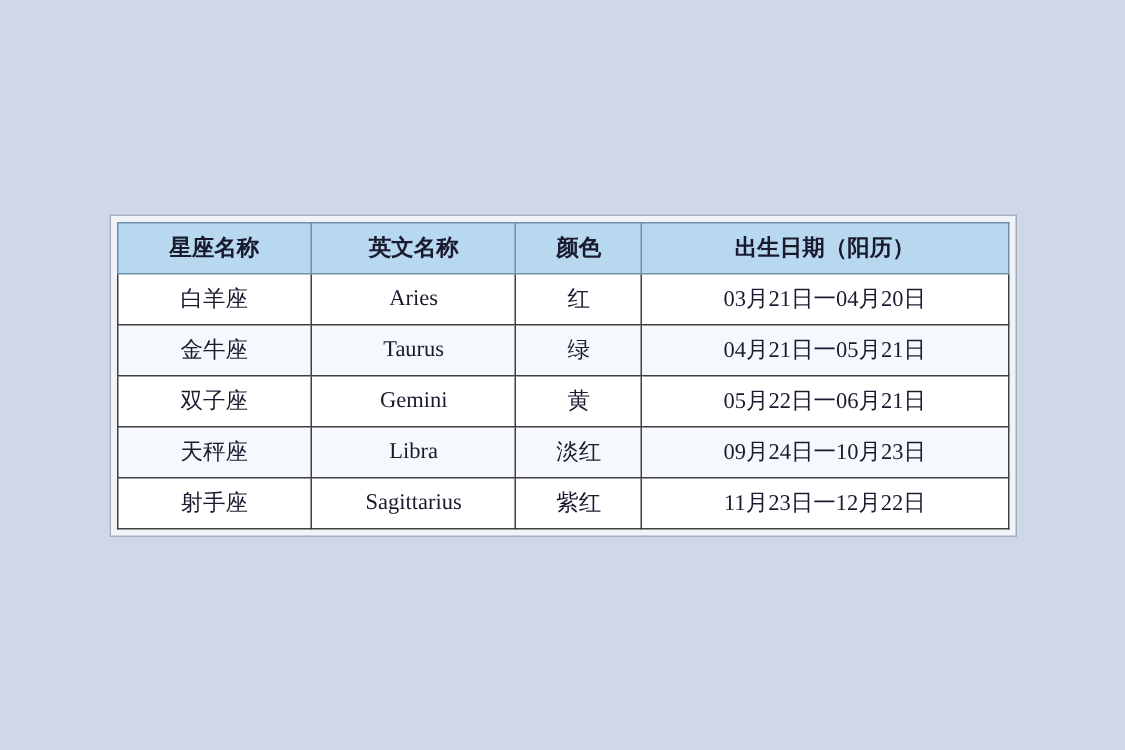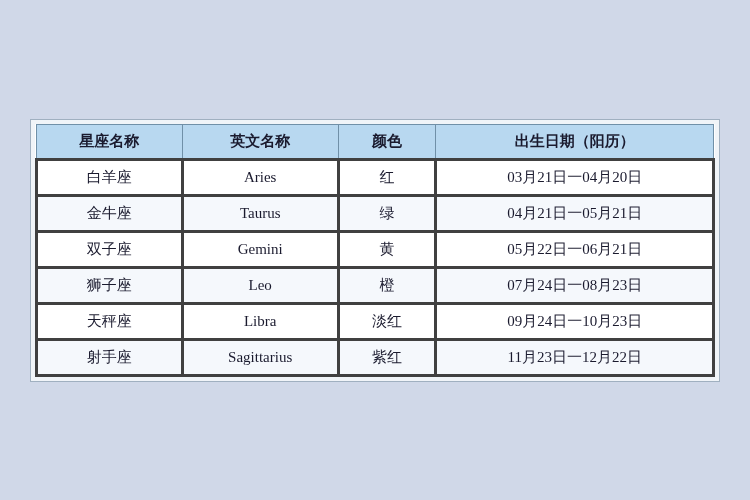--- a/index.html
+++ b/index.html
@@ -19,36 +19,36 @@
     }
 
     .table-container {
       background-color: #f0f4f8;
       border: 1px solid #a0b0c0;
       padding: 4px;
     }
 
     table {
       border-collapse: collapse;
-      width: 680px;
+      width: 595px;
       background-color: #fff;
     }
 
     th {
       background-color: #b8d8f0;
       border: 1px solid #7090a8;
       padding: 7px 12px;
       text-align: center;
       font-size: 15px;
       font-weight: bold;
       color: #1a1a2e;
     }
 
     td {
-      border: 3px solid #404040;
+      border: 1px solid #404040;
       padding: 7px 12px;
       text-align: center;
       font-size: 15px;
       color: #1a1a2e;
       background-color: #ffffff;
     }
 
     tr:nth-child(even) td {
       background-color: #f5f8fc;
     }
@@ -87,26 +87,20 @@
           <td>绿</td>
           <td>04月21日一05月21日</td>
         </tr>
         <tr>
           <td>双子座</td>
           <td>Gemini</td>
           <td>黄</td>
           <td>05月22日一06月21日</td>
         </tr>
         <tr>
-          <td>狮子座</td>
-          <td>Leo</td>
-          <td>橙</td>
-          <td>07月24日一08月23日</td>
-        </tr>
-        <tr>
           <td>天秤座</td>
           <td>Libra</td>
           <td>淡红</td>
           <td>09月24日一10月23日</td>
         </tr>
         <tr>
           <td>射手座</td>
           <td>Sagittarius</td>
           <td>紫红</td>
           <td>11月23日一12月22日</td>

